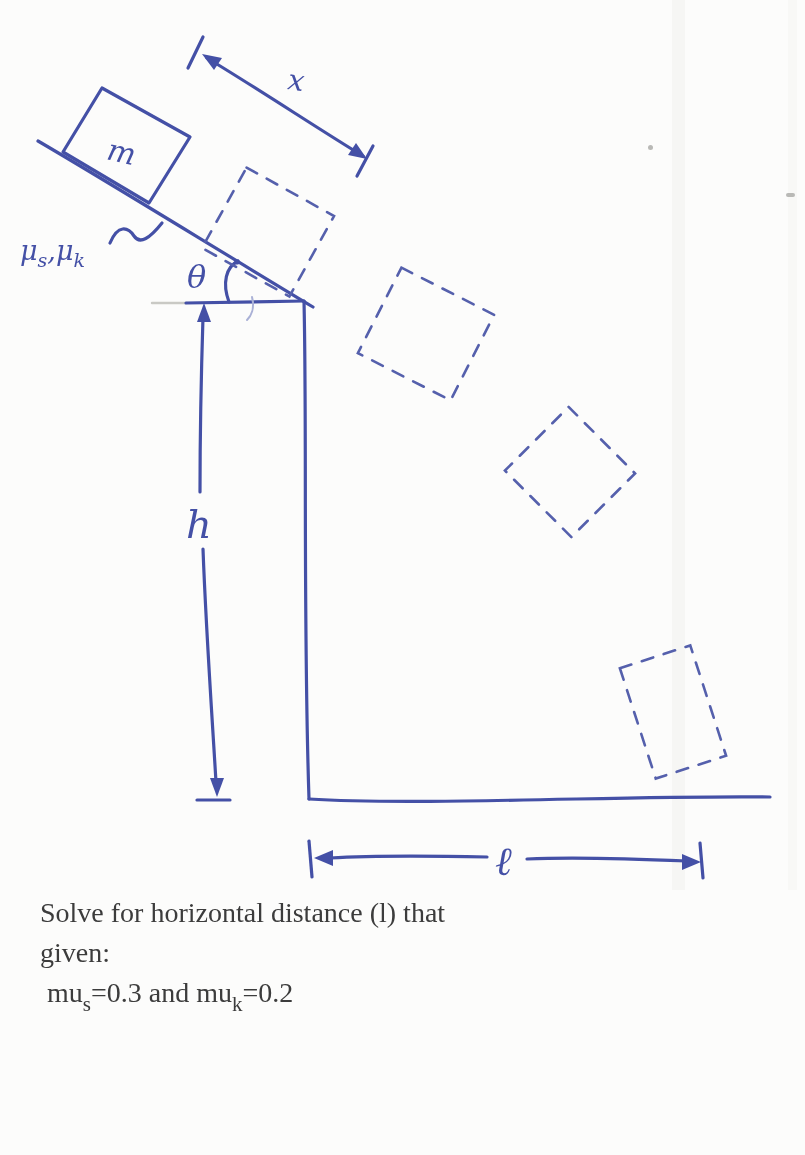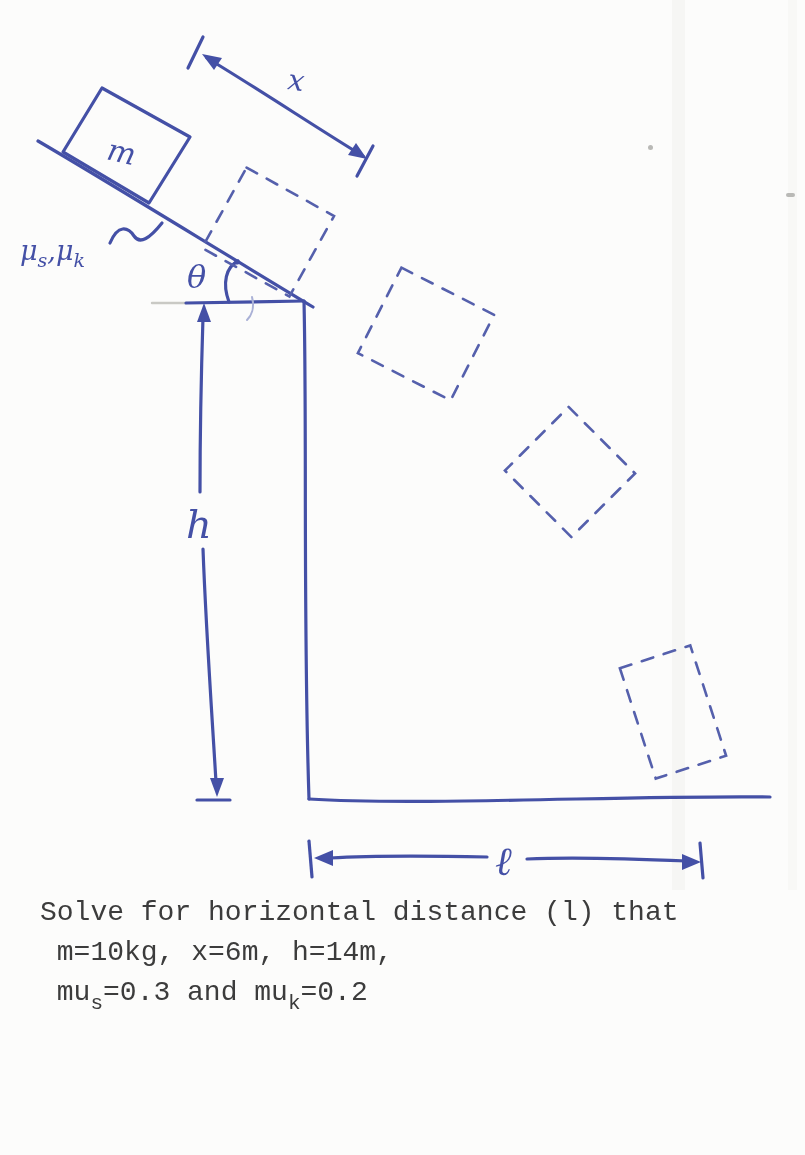--- a/index.html
+++ b/index.html
@@ -19,21 +19,21 @@
            stroke-dasharray:12 11; stroke-linecap:round; }
   .faint { stroke:#c9c9c4; stroke-width:2.4; fill:none; stroke-linecap:round; }
   .fainthook { stroke:#aab1d6; stroke-width:2; fill:none; stroke-linecap:round; }
   .hand  { font-family:"DejaVu Serif", serif; font-style:italic;
            fill:var(--pen,#4450a6); stroke:none; }
   .problem {
     position:absolute; left:40px; top:893px;
     font-family:"Liberation Mono", monospace;
     font-size:28px; line-height:40px; color:var(--text,#3c3c3c);
   }
-  .problem .line { white-space:pre; }
+  .problem .line { white-space:pre;font-family:Liberation Serif, serif; }
   .problem .sub { font-size:21px; vertical-align:-9px; }
   .speck { position:absolute; background:#b9b9b6; border-radius:50%; }
 </style>
 </head>
 <body>
 
 <div class="streak" style="left:672px;width:13px;"></div>
 <div class="streak" style="left:788px;width:9px;opacity:.5;"></div>
 <div class="speck" style="left:648px;top:145px;width:5px;height:5px;"></div>
 <div class="speck" style="left:786px;top:193px;width:9px;height:4px;border-radius:2px;"></div>
@@ -91,15 +91,15 @@
   </g>
 
   <rect class="ghost" x="-50" y="-46" width="100" height="92" transform="translate(268,232) rotate(29)"></rect>
   <rect class="ghost" x="-52" y="-48" width="104" height="96" transform="translate(426,334) rotate(27)"></rect>
   <rect class="ghost" x="-47" y="-45" width="94" height="90" transform="translate(570,472) rotate(45)"></rect>
   <rect class="ghost" x="-37" y="-58" width="74" height="116" transform="translate(673,712) rotate(-18)"></rect>
 </svg>
 
 <div class="problem">
   <div class="line">Solve for horizontal distance (l) that</div>
-  <div class="line"> m=10kg, x=6m, h=14m,</div>
+  <div class="line">given:</div>
   <div class="line"><span> mu</span><span class="sub">s</span><span>=0.3 and mu</span><span class="sub">k</span><span>=0.2</span></div>
 </div>
 
 </body></html>

